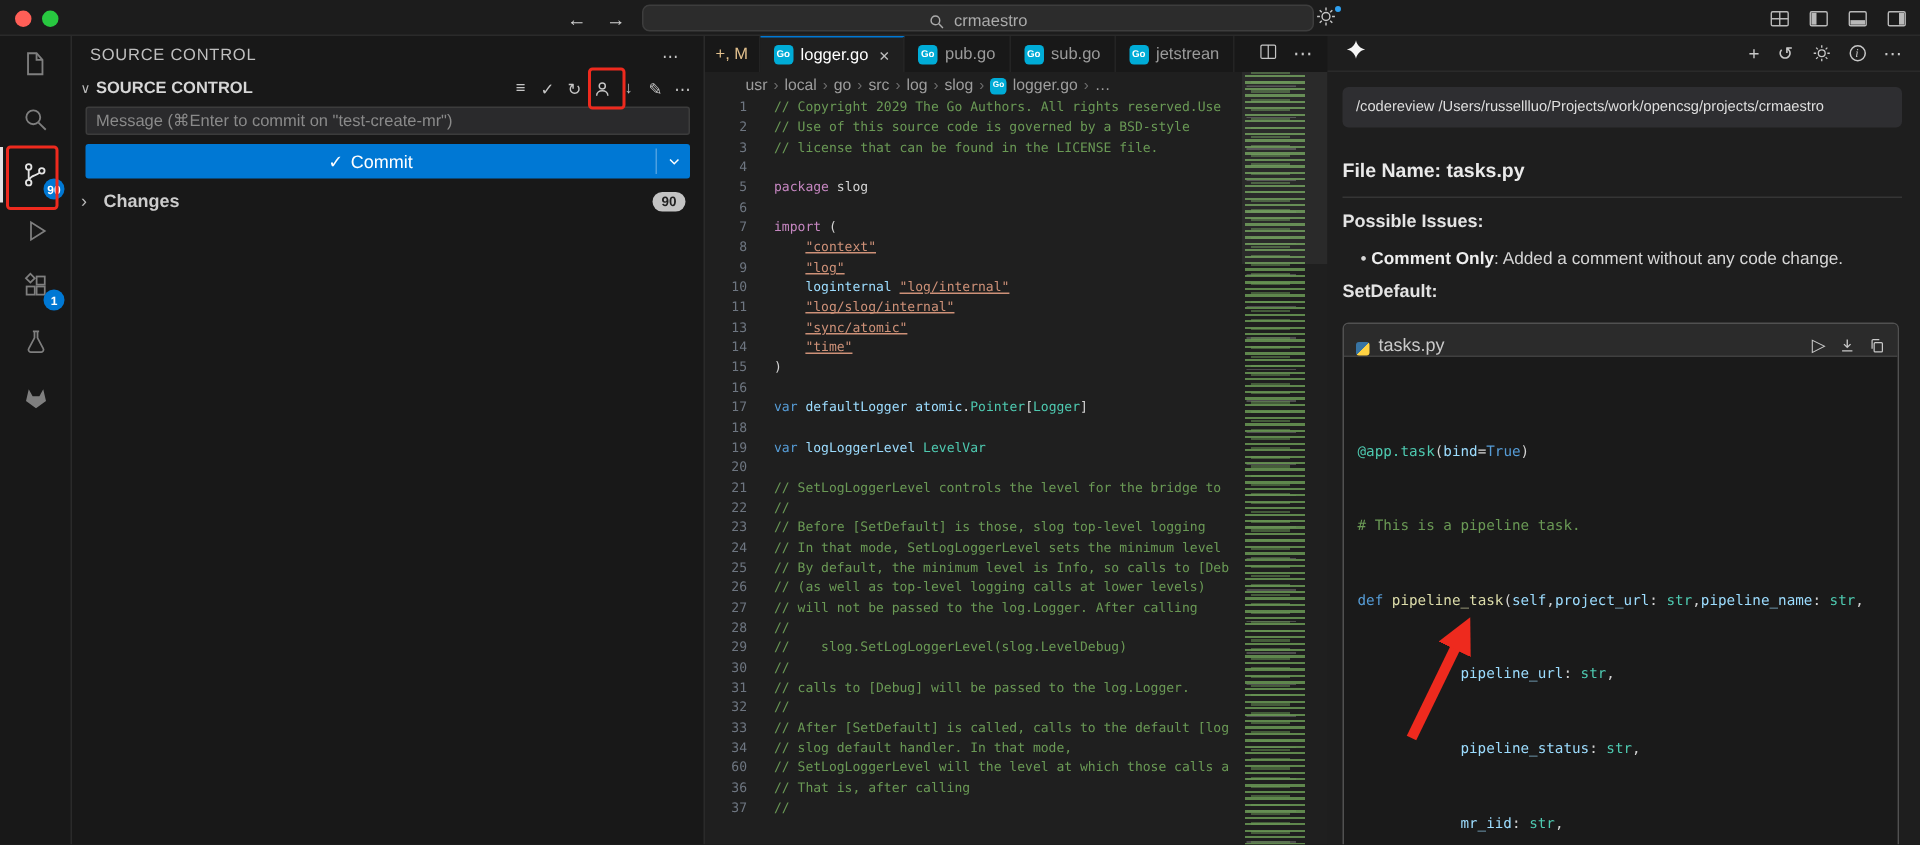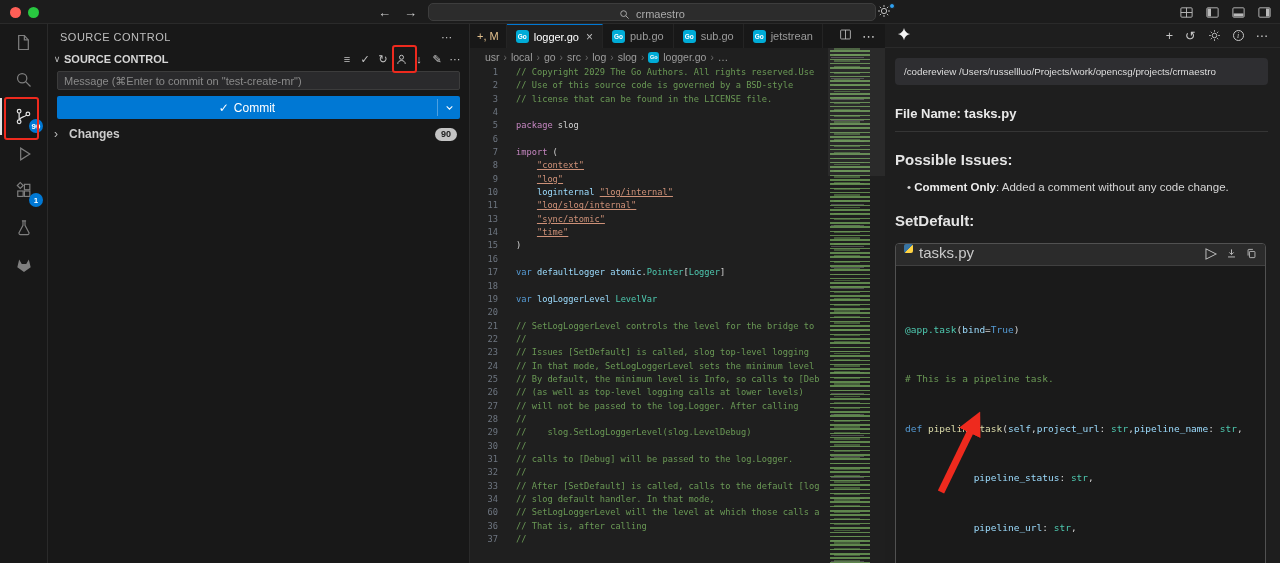--- a/index.html
+++ b/index.html
@@ -46,21 +46,21 @@
 
   
   .editor{position:absolute;left:470px;top:24px;width:415px;bottom:0;background:#1f1f1f}
   .tabbar{position:absolute;left:0;top:0;right:0;height:24px;background:#181818;display:flex;overflow:hidden}
   .tab{display:flex;align-items:center;gap:5px;padding:0 9px;font-size:11px;color:#9b9b9b;border-right:1px solid #242424;white-space:nowrap;cursor:pointer;flex:none}
   .tab.partial{color:#e2c08d;padding:0 7px}
   .tab.active{background:#1f1f1f;color:#fff;border-top:1px solid var(--accent)}
   .tab-close{font-size:12px;color:#bdbdbd;margin-left:2px}
   .go-ico{width:13px;height:13px;border-radius:3px;background:#00acd7;color:#fff;font-size:6.5px;font-weight:bold;display:inline-flex;align-items:center;justify-content:center;flex:none}
   .editor-actions{position:absolute;right:0;top:0;height:24px;display:flex;align-items:center;gap:10px;padding:0 10px;background:#181818;color:#c5c5c5;font-size:13px}
-  .breadcrumbs{position:absolute;left:0;top:24px;right:0;height:18px;display:flex;align-items:center;gap:4px;padding-left:15px;font-size:10.5px;color:#9d9d9d;background:#1f1f1f;white-space:nowrap;overflow:hidden}
+  .breadcrumbs{position:absolute;left:12px;top:24px;right:0;height:18px;display:flex;align-items:center;gap:4px;padding-left:15px;font-size:10.5px;color:#9d9d9d;background:#1f1f1f;white-space:nowrap;overflow:hidden}
   .crumb{cursor:pointer}
   .crumb-sep{color:#6d6d6d;font-size:10px}
   .bc-go{width:11px;height:11px;font-size:5.5px}
   .code-area{position:absolute;left:0;top:42px;right:57px;bottom:0;overflow:hidden;font-family:"DejaVu Sans Mono",monospace;font-size:8.7px;line-height:13.35px;cursor:text}
   .code-line{display:flex;height:13.35px;white-space:pre}
   .ln{width:28px;text-align:right;color:#6e7681;flex:none}
   .lc{padding-left:18px;flex:1;overflow:hidden}
   .tok-c{color:#6a9955}.tok-k{color:#c586c0}.tok-b{color:#569cd6}.tok-l{color:#ce9178;text-decoration:underline}
   .tok-v{color:#9cdcfe}.tok-t{color:#4ec9b0}.tok-w{color:#d4d4d4}.tok-f{color:#dcdcaa}
   .minimap{position:absolute;right:0;top:24px;width:57px;bottom:0;background-color:#1f1f1f;cursor:pointer;
@@ -75,25 +75,25 @@
 
   
   .panel{position:absolute;left:885px;top:24px;width:395px;bottom:0;background:#1e1e1e}
   .panel-head{height:24px;border-bottom:1px solid #2a2a2a;display:flex;align-items:center;padding:0 12px}
   .panel-actions{margin-left:auto;display:flex;gap:12px;align-items:center;color:#c8c8c8;font-size:12.5px}
   .pa-ico{cursor:pointer;display:flex;align-items:center;justify-content:center}
   .circle-i{width:11px;height:11px;border:1px solid #c8c8c8;border-radius:50%;font-size:8px;display:flex;align-items:center;justify-content:center;font-family:"Liberation Serif",serif;font-style:italic}
   .panel-body{position:absolute;top:24px;left:0;right:0;bottom:0;padding:10px 12px 0 10px;overflow:hidden}
   .cmd-box{background:#2e2e31;border-radius:4px;padding:8px 9px;font-size:9.8px;color:#dedede;white-space:nowrap;overflow:hidden}
   .file-heading{margin-top:21px;font-size:13px;font-weight:bold;color:#eaeaea;padding-bottom:10px;border-bottom:1px solid #353535}
-  .sub-heading{margin-top:19px;font-size:15px;font-weight:bold;color:#e4e4e4}
+  .sub-heading{margin-top:8px;font-size:12px;font-weight:bold;color:#e4e4e4}
   .issue-line{margin-top:13px;padding-left:12px;font-size:11.5px;color:#d6d6d6}
   .issue-line b{color:#eee}
   .code-card{margin-top:14px;margin-right:2px;border:1px solid #515151;border-radius:4px;overflow:hidden}
-  .cc-head{height:22px;background:#2b2b2b;display:flex;align-items:flex-start;padding:0 8px;font-size:15px;color:#c9c9c9;border-bottom:1px solid #404040}
+  .cc-head{height:22px;background:#2b2b2b;display:flex;align-items:flex-end;padding:0 8px;font-size:12px;color:#c9c9c9;border-bottom:1px solid #404040}
   .py-ico{width:9px;height:9px;margin-right:6px;border-radius:2px;background:linear-gradient(135deg,#3874a3 50%,#ffd343 50%);flex:none}
   .cc-actions{margin-left:auto;display:flex;gap:9px;color:#c9c9c9}
   .cc-actions span{cursor:pointer;display:flex;align-items:center}
   .cc-body{background:#1a1a1a;padding:8px 9px 10px;font-family:"DejaVu Sans Mono",monospace;font-size:9.5px;line-height:12.4px;white-space:pre}
   .py-line{height:12.4px}
 
   
   .hl-box{position:absolute;border:2px solid var(--hl-red);border-radius:3px;pointer-events:none;z-index:60}
   .box-scm{left:4px;top:97px;width:35px;height:43px}
   .box-person{left:392px;top:45px;width:25px;height:28px}
@@ -397,21 +397,21 @@
           <span class="lc"><span class="tok-c">// SetLogLoggerLevel controls the level for the bridge to</span></span>
         </div>
 
         <div class="code-line">
           <span class="ln">22</span>
           <span class="lc"><span class="tok-c">//</span></span>
         </div>
 
         <div class="code-line">
           <span class="ln">23</span>
-          <span class="lc"><span class="tok-c">// Issues [SetDefault] is called, slog top-level logging</span></span>
+          <span class="lc"><span class="tok-c">// Before [SetDefault] is those, slog top-level logging</span></span>
         </div>
 
         <div class="code-line">
           <span class="ln">24</span>
           <span class="lc"><span class="tok-c">// In that mode, SetLogLoggerLevel sets the minimum level</span></span>
         </div>
 
         <div class="code-line">
           <span class="ln">25</span>
           <span class="lc"><span class="tok-c">// By default, the minimum level is Info, so calls to [Deb</span></span>
@@ -534,23 +534,23 @@
         </div>
         <div class="cc-body">
           
         
             <div class="py-line"><span class="tok-t">@app.task</span><span class="tok-w">(</span><span class="tok-v">bind</span><span class="tok-w">=</span><span class="tok-b">True</span><span class="tok-w">)</span></div>
           
             <div class="py-line"><span class="tok-c"># This is a pipeline task.</span></div>
           
             <div class="py-line"><span class="tok-b">def</span><span class="tok-w"> </span><span class="tok-f">pipeline_task</span><span class="tok-w">(</span><span class="tok-v">self</span><span class="tok-w">,</span><span class="tok-v">project_url</span><span class="tok-w">: </span><span class="tok-t">str</span><span class="tok-w">,</span><span class="tok-v">pipeline_name</span><span class="tok-w">: </span><span class="tok-t">str</span><span class="tok-w">,</span></div>
           
+            <div class="py-line"><span class="tok-w">            </span><span class="tok-v">pipeline_url</span><span class="tok-w">: </span><span class="tok-t">str</span><span class="tok-w">,</span></div>
+          
             <div class="py-line"><span class="tok-w">            </span><span class="tok-v">pipeline_status</span><span class="tok-w">: </span><span class="tok-t">str</span><span class="tok-w">,</span></div>
-          
-            <div class="py-line"><span class="tok-w">            </span><span class="tok-v">pipeline_url</span><span class="tok-w">: </span><span class="tok-t">str</span><span class="tok-w">,</span></div>
           
             <div class="py-line"><span class="tok-w">            </span><span class="tok-v">mr_iid</span><span class="tok-w">: </span><span class="tok-t">str</span><span class="tok-w">,</span></div>
           
             
           
             
           
             
           
             

